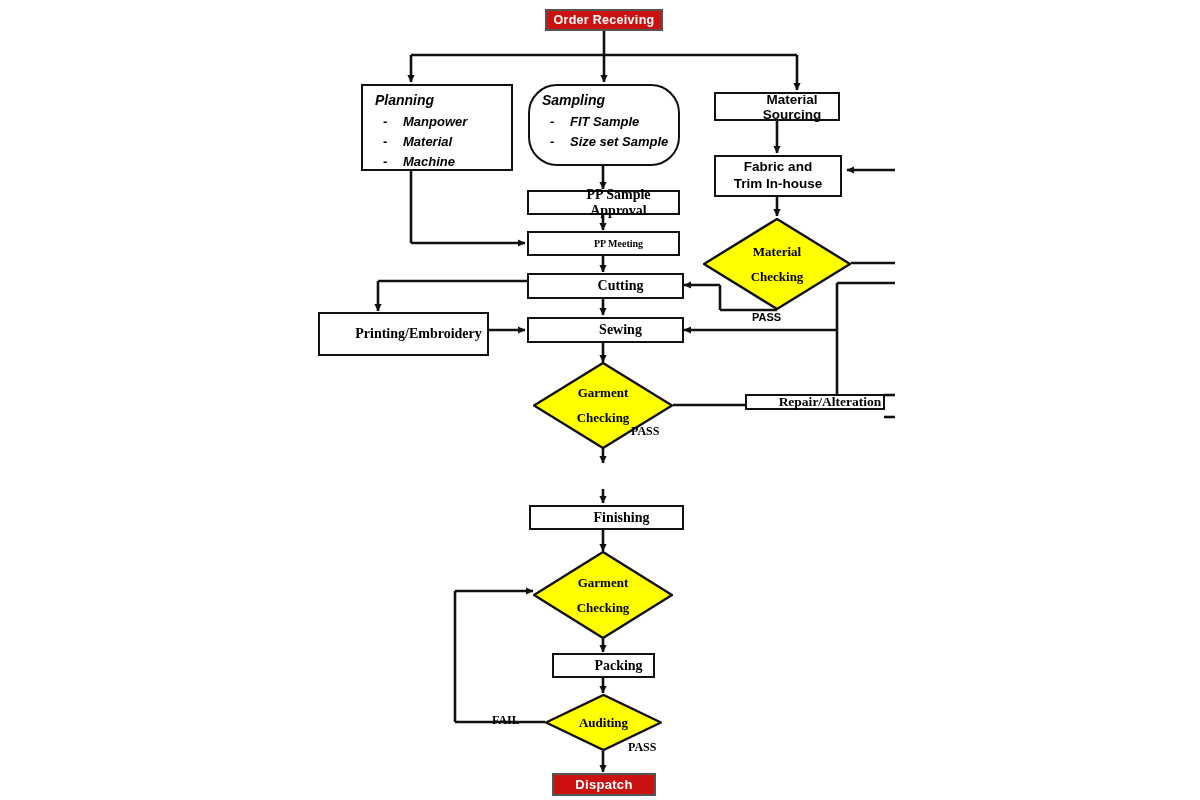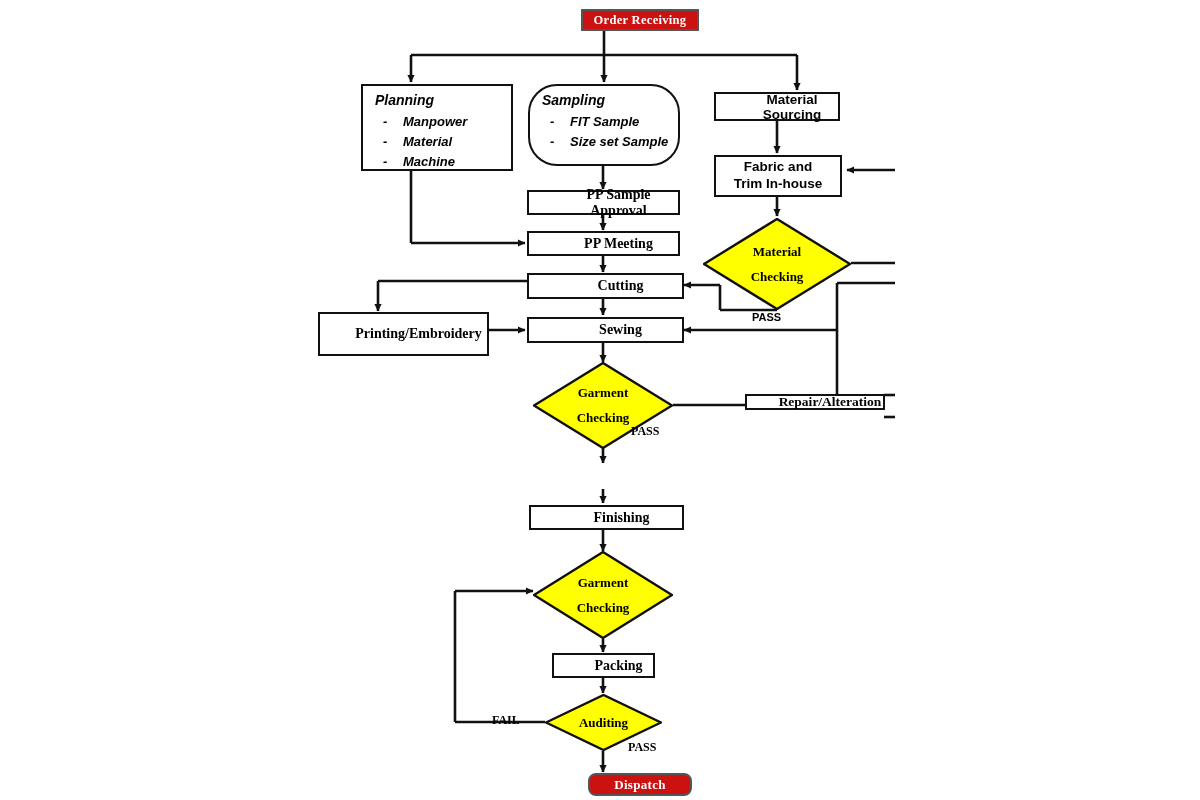--- a/index.html
+++ b/index.html
@@ -1,21 +1,21 @@
 <!DOCTYPE html>
 <html><head>
 <meta charset="utf-8">
 <style>
   html,body{margin:0;padding:0;background:#ffffff;}
   body{width:1200px;height:800px;overflow:hidden;font-family:"Liberation Serif",serif;}
   #canvas{position:relative;width:1200px;height:800px;background:#fff;}
   svg#wires{position:absolute;left:0;top:0;width:1200px;height:800px;}
   .node{position:absolute;box-sizing:border-box;display:flex;align-items:center;justify-content:center;text-align:center;}
   .proc{background:#ffffff;border:2px solid #111111;font-family:"Liberation Serif",serif;font-weight:700;color:#000;padding-left:30px;}
-  .term{border:2px solid #555;font-family:Liberation Serif, serif;font-weight:700;color:#ffffff;letter-spacing:.3px;margin-left:36px;}
+  .term{border:2px solid #555;font-family:Liberation Sans, sans-serif;font-weight:700;color:#ffffff;letter-spacing:.3px;}
   .listbox{background:#fff;border:2px solid #111;display:block;text-align:left;padding:6px 8px 4px 10px;
            font-family:"Liberation Sans",sans-serif;color:#000;font-style:italic;}
   .listbox .lbtitle{font-size:14px;font-weight:600;margin:0 0 6px 2px;}
   .listbox ul{list-style:none;margin:0;padding:0 0 0 10px;}
   .listbox li{font-size:13px;font-weight:600;margin:0 0 5px 0;display:flex;gap:14px;}
   .listbox li .dash{width:6px;display:inline-block;}
   .diamond{position:absolute;}
   .diamond .dlabel{position:absolute;left:0;top:0;width:100%;height:100%;
       display:flex;flex-direction:column;align-items:center;justify-content:center;gap:9px;
       font-family:"Liberation Serif",serif;font-weight:700;color:#000;font-size:13px;pointer-events:none;}
@@ -152,21 +152,21 @@
       <span>Material</span>
       <span>Checking</span>
     </div>
   </div>
   <div class="edgelabel" style="left:752px;top:311px;font-size:11px;">PASS</div>
 
   <div class="node proc" style="left:527px;top:190px;width:153px;height:25px;font-size:14px;">
     <span>PP Sample Approval</span>
   </div>
 
-  <div class="node proc" style="left:527px;top:231px;width:153px;height:25px;font-size:14px;">
+  <div class="node proc" style="left:527px;top:231px;width:153px;height:25px;font-size:10px;">
     <span>PP Meeting</span>
   </div>
 
   <div class="node proc" style="left:527px;top:273px;width:157px;height:26px;font-size:14px;">
     <span>Cutting</span>
   </div>
 
   <div class="node proc" style="left:318px;top:312px;width:171px;height:44px;font-size:14px;align-items:center;">
     <span>Printing/Embroidery</span>
   </div>
@@ -213,17 +213,17 @@
     <svg width="117" height="57" viewBox="0 0 117 57" xmlns="http://www.w3.org/2000/svg">
       <polygon points="58.5,1 116,28.5 58.5,56 1,28.5" fill="#FFFF00" stroke="#111111" stroke-width="2.4"></polygon>
     </svg>
     <div class="dlabel" style="gap:0;">
       <span>Auditing</span>
     </div>
   </div>
   <div class="edgelabel" style="left:492px;top:713px;font-size:12px;font-family:'Liberation Serif',serif;">FAIL</div>
   <div class="edgelabel" style="left:628px;top:740px;font-size:12px;font-family:'Liberation Serif',serif;">PASS</div>
 
-  <div class="node term" style="left:552px;top:773px;width:104px;height:23px;font-size:13px;background:#CC1111;border-radius:8px;">
+  <div class="node term" style="left:552px;top:773px;width:104px;height:23px;font-size:13px;background:#CC1111;">
     <span>Dispatch</span>
   </div>
 
 </div>
 
 </body></html>

